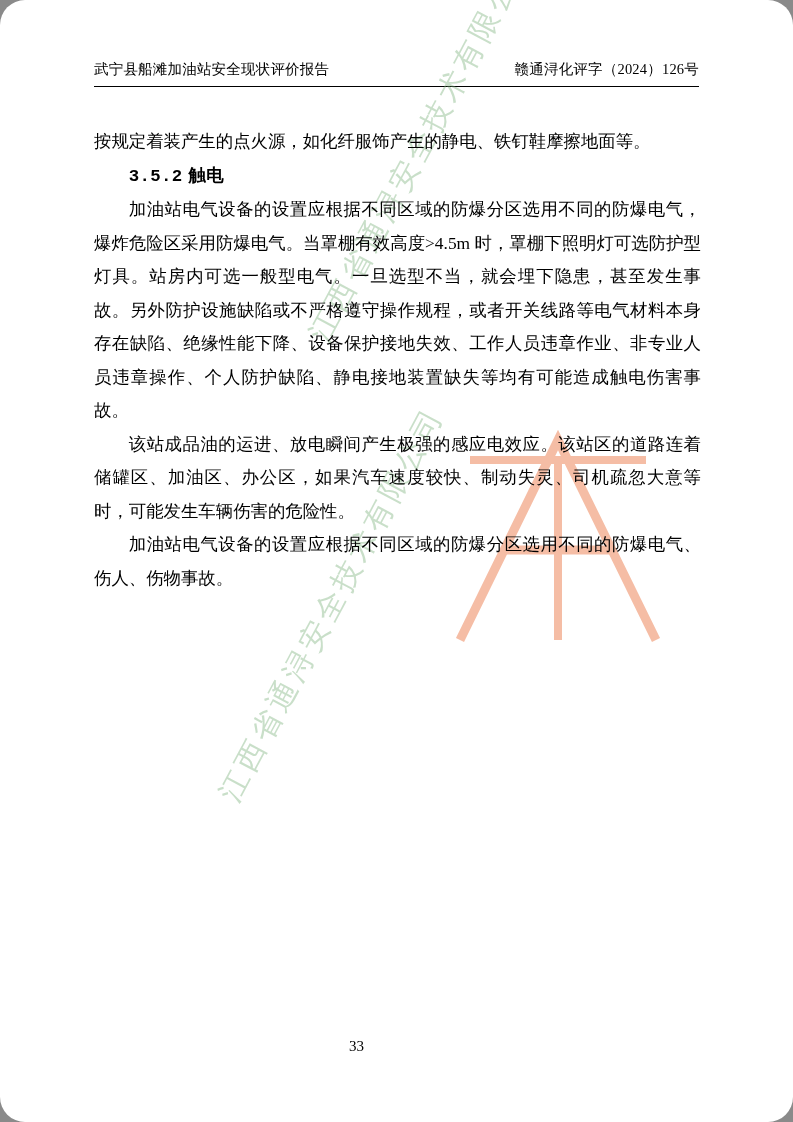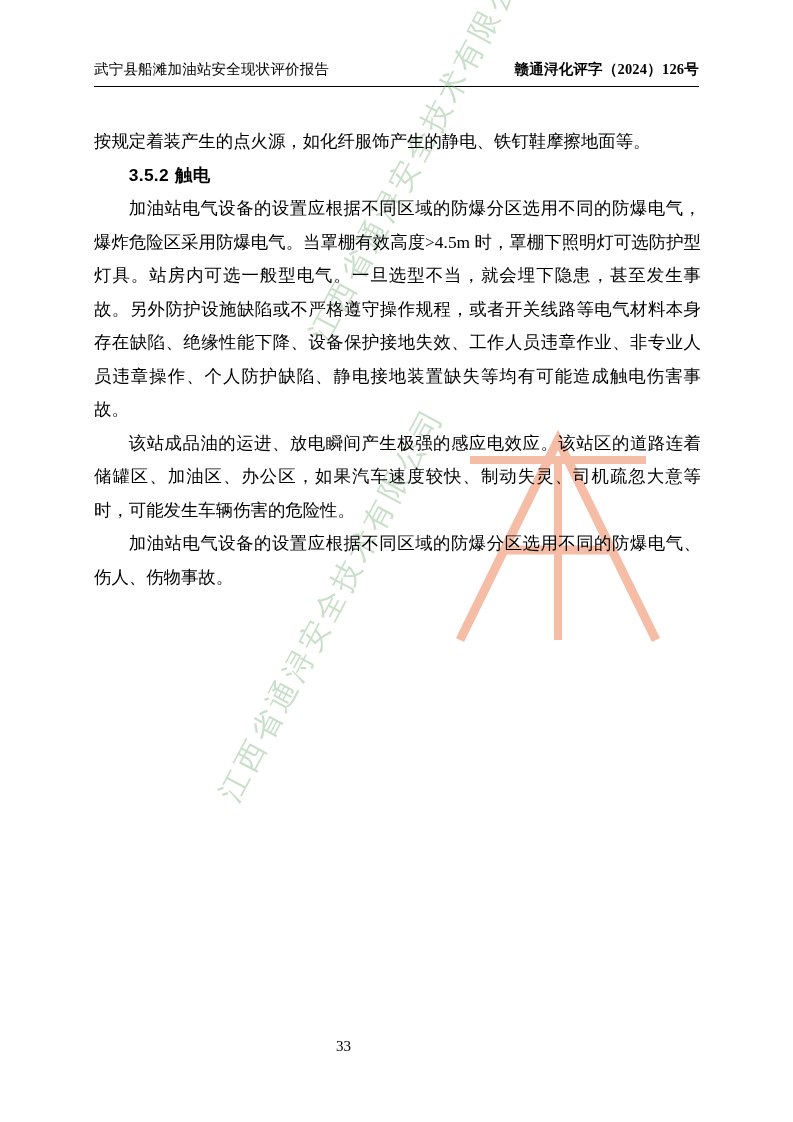--- a/index.html
+++ b/index.html
@@ -8,35 +8,36 @@
     background: #8a8a8a;
   }
   .page {
     position: relative;
     width: 793px;
     height: 1122px;
     background: #ffffff;
     overflow: hidden;
     font-family: "Liberation Serif", "DejaVu Serif", serif;
     color: #000000;
+    border-radius: 25px;
   }
   
   .header {
     position: absolute;
     top: 60px;
     left: 94px;
     width: 605px;
     display: flex;
     justify-content: space-between;
     align-items: flex-end;
     font-size: 14.5px;
     letter-spacing: 0.2px;
   }
   .header .h-left { white-space: nowrap; }
-  .header .h-right { white-space: nowrap; font-weight: bold; }
+  .header .h-right { white-space: nowrap; }
   .header-rule {
     position: absolute;
     top: 86px;
     left: 94px;
     width: 605px;
     border-top: 1.2px solid #000;
   }
   
   .content {
     position: absolute;
@@ -55,33 +56,34 @@
   .content p.noindent { text-indent: 0; margin-top: 29px; }
   .heading {
     margin: 0;
     font-weight: bold;
     font-size: 17.4px;
     line-height: 33.5px;
     font-family: "Liberation Sans", "DejaVu Sans", sans-serif;
     letter-spacing: 0.3px;
   }
   .heading .num {
-    font-family: Liberation Sans, sans-serif;
+    font-family: Liberation Mono, monospace;
     font-weight: bold;
     margin-right: 6px;
     margin-top: 12px;
   }
   
   .page-number {
     position: absolute;
     top: 1038px;
     left: 0;
     width: 687px;
     text-align: center;
     font-size: 15px;
+    padding-left: 13px;
   }
   
   .watermark {
     position: absolute;
     left: 0; top: 0;
     width: 793px; height: 1122px;
     pointer-events: none;
     overflow: hidden;
   }
   .wm-text {

